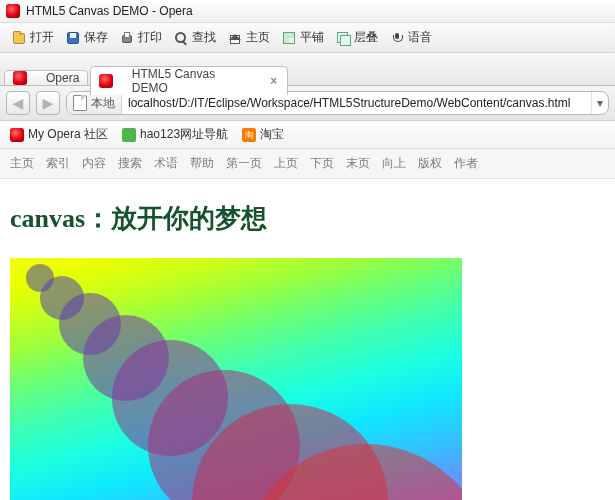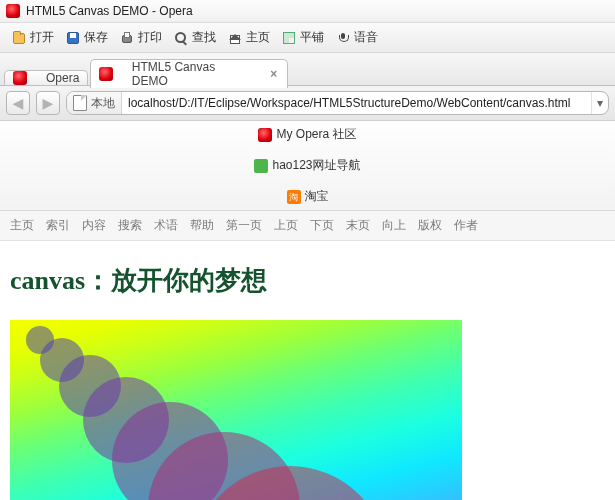--- a/index.html
+++ b/index.html
@@ -58,21 +58,21 @@
     border-bottom:1px solid #bfbfbf;
   }
   .tab {
     display:flex; align-items:center; gap:19px;
     padding:0 8px; margin-right:2px;
     border:1px solid #bfbfbf; border-bottom:none;
     border-radius:5px 5px 0 0;
     background: linear-gradient(#fff,#eee); color:#444;
     max-width:180px;
   }
-  .tab.active { background:#fff; position:relative; top:3px; }
+  .tab.active { background:#fff; position:relative; top:10px; }
   .tab .favicon { width:14px; height:14px; }
   .fav-opera { border-radius:3px; background: radial-gradient(circle at 40% 35%, #ff6a6a 0%, #e3000f 55%, #8a0008 100%); }
   .tab .close { color:#8a8a8a; font-weight:bold; cursor:default; padding:0 2px; }
 
   .addr-bar {
     display:flex; align-items:center; gap:6px;
     padding:5px 6px;
     background: linear-gradient(#f4f4f4,#e6e6e6);
     border-bottom:1px solid #cfcfcf;
   }
@@ -100,21 +100,21 @@
     flex:1; border:none; outline:none; padding:0 6px;
     font-family: Tahoma, Arial, sans-serif; font-size:12px; color:#222;
     background:transparent;
   }
   .addr-dd { width:16px; text-align:center; color:#666; border-left:1px solid #e2e2e2; height:100%; display:flex; align-items:center; justify-content:center; }
 
   .bookmarks-bar {
     display:flex; align-items:center; gap:14px;
     padding:5px 10px;
     background: linear-gradient(#fefefe,#f3f3f3);
-    border-bottom:1px solid #d9d9d9; color:#333;flex-direction:column;
+    border-bottom:1px solid #d9d9d9; color:#333;
   }
   .bm-item { display:flex; align-items:center; gap:4px; }
   .fav-hao { width:14px; height:14px; background:#4db54a; border-radius:2px; }
   .fav-tao { width:14px; height:14px; background:#ff7a00; border-radius:2px; position:relative; }
   .fav-tao::after { content:"淘"; position:absolute; inset:0; color:#fff; font-size:9px; line-height:14px; text-align:center; }
 
   .subnav {
     display:flex; gap:12px; padding:6px 10px;
     background:#f6f6f6; border-bottom:1px solid #e1e1e1;
     color:#7b7b7b;
@@ -159,20 +159,24 @@
     <span class="mi-icon mi-search"></span>
     <span>查找</span>
   </div>
   <div class="menu-item">
     <span class="mi-icon mi-home"></span>
     <span>主页</span>
   </div>
   <div class="menu-item">
     <span class="mi-icon mi-tile"></span>
     <span>平铺</span>
+  </div>
+  <div class="menu-item">
+    <span class="mi-icon mi-cascade"></span>
+    <span>层叠</span>
   </div>
   <div class="menu-item">
     <span class="mi-icon mi-voice"></span>
     <span>语音</span>
   </div>
 </div>
 
 <div class="tab-strip">
   <div class="tab">
     <span class="favicon fav-opera"></span>

